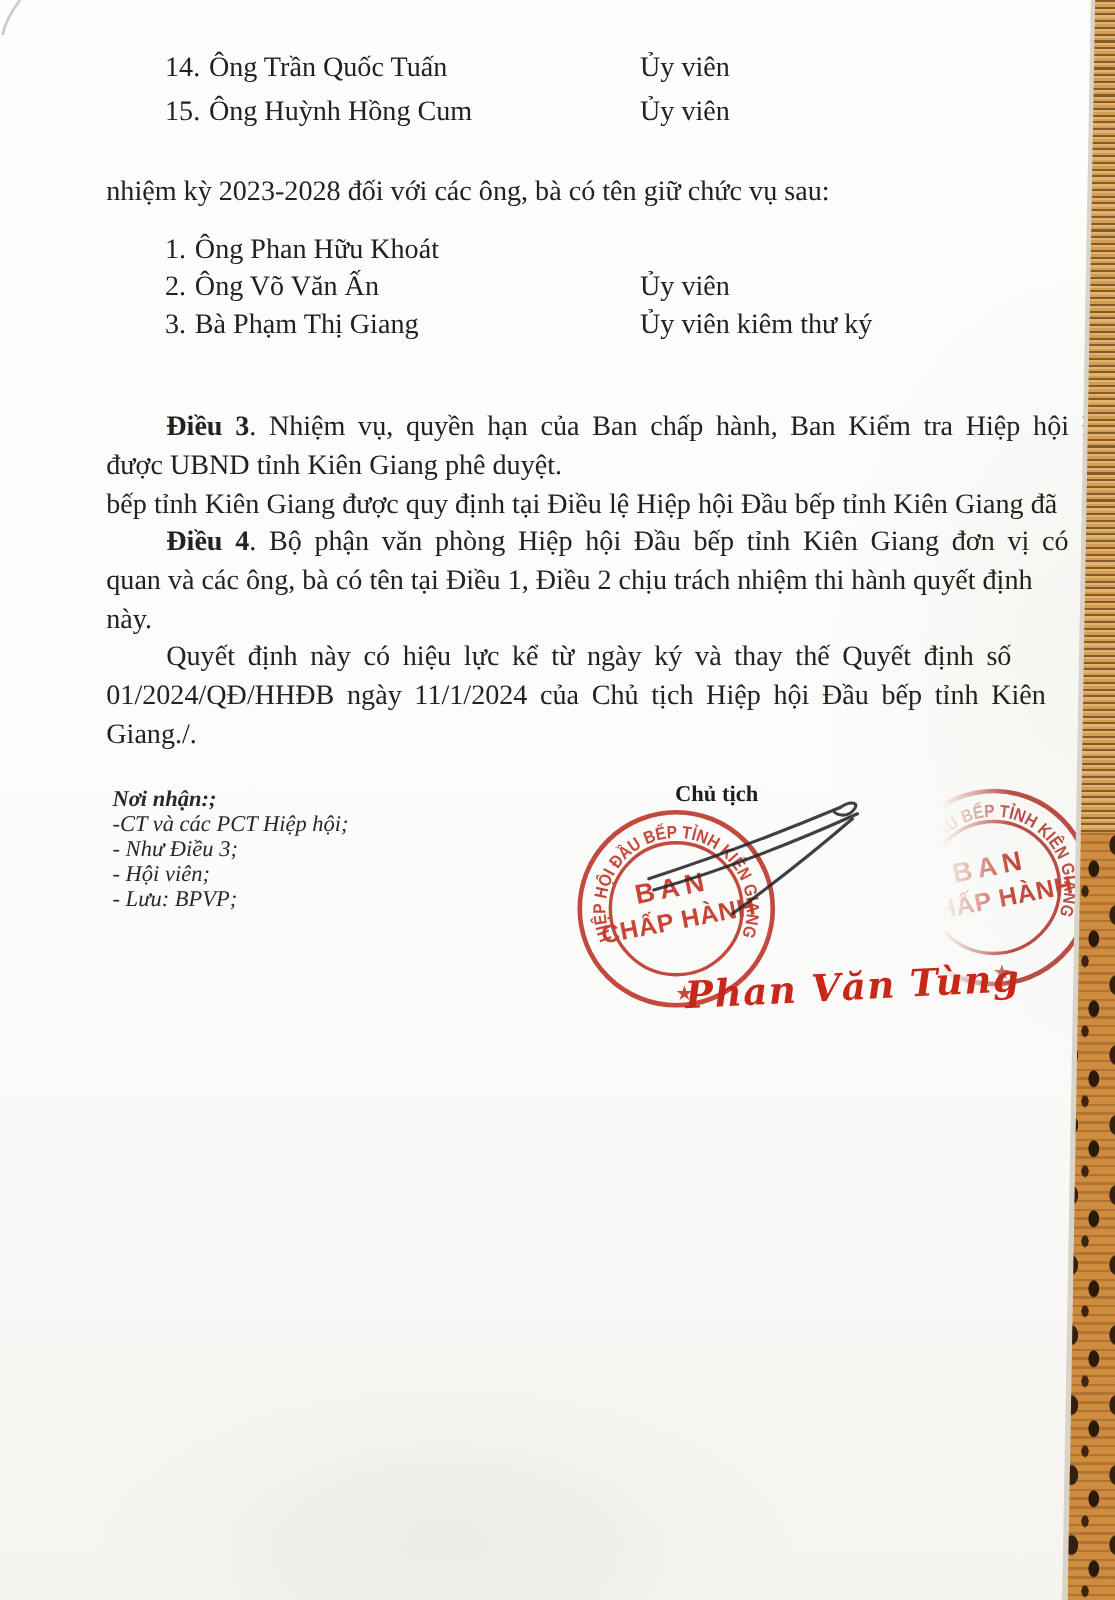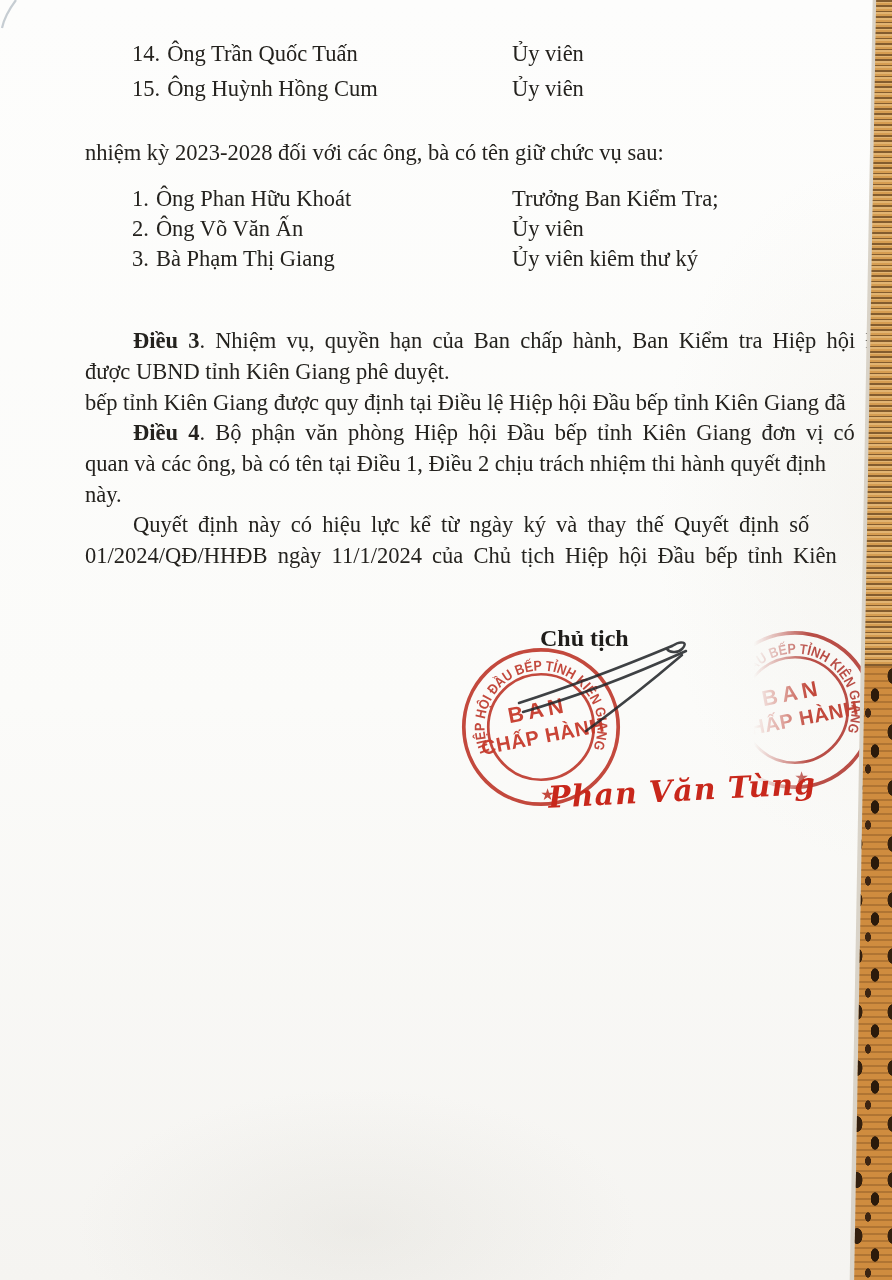--- a/index.html
+++ b/index.html
@@ -43,21 +43,21 @@
   .b-close{top:509px;}
   .lrow{position:relative;padding-left:47px;white-space:nowrap;}
   .lrow .num{margin-right:7px;}
   .lrow .role{position:absolute;left:427px;top:0;}
   .b-members .lrow .role{left:427px;}
   
   .b-recip{position:absolute;left:90px;top:629px;z-index:2;
            font-style:italic;font-size:18px;line-height:20px;color:#2a2824;}
   .b-recip .rtitle{font-weight:bold;}
   
-  .sig-title{position:absolute;left:540px;top:625px;z-index:4;font-weight:bold;font-size:24px;color:#1f1d1a;}
+  .sig-title{position:absolute;left:540px;top:625px;z-index:4;font-weight:bold;font-size:18px;color:#1f1d1a;}
   .stamp{position:absolute;z-index:3;}
   .stamp-1{left:454px;top:640px;}
   .stamp-2{left:708px;top:623px;opacity:.96;
            -webkit-mask-image:linear-gradient(to right, transparent 0%, transparent 26%, rgba(0,0,0,.45) 42%, #000 58%);
            mask-image:linear-gradient(to right, transparent 0%, transparent 26%, rgba(0,0,0,.45) 42%, #000 58%);}
   .pen{position:absolute;left:440px;top:600px;z-index:4;}
   .sig-name{position:absolute;left:548px;top:775px;z-index:4;width:180px;
             font-family:"DejaVu Serif", serif;font-style:italic;font-weight:bold;
             font-size:30px;color:#c8271b;transform:rotate(-3deg);letter-spacing:1px;white-space:nowrap;}
 </style>
@@ -81,21 +81,20 @@
     </div>
   </div>
 
   <div class="block b-art2">
     <div class="ln">nhiệm kỳ 2023-2028 đối với các ông, bà có tên giữ chức vụ sau:</div>
   </div>
 
   <div class="block b-members">
     <div class="lrow">
       <span class="num">1.</span><span>Ông Phan Hữu Khoát</span>
-      <span class="role">Trưởng Ban Kiểm Tra;</span>
     </div>
     <div class="lrow">
       <span class="num">2.</span><span>Ông Võ Văn Ấn</span>
       <span class="role">Ủy viên</span>
     </div>
     <div class="lrow">
       <span class="num">3.</span><span>Bà Phạm Thị Giang</span>
       <span class="role">Ủy viên kiêm thư ký</span>
     </div>
   </div>
@@ -108,22 +107,30 @@
 
   <div class="block b-art4">
     <div class="ln ind stretch"><span class="bold">Điều 4</span><span>. Bộ phận văn phòng Hiệp hội Đầu bếp tỉnh Kiên Giang đơn vị có liên</span></div>
     <div class="ln">quan và các ông, bà có tên tại Điều 1, Điều 2 chịu trách nhiệm thi hành quyết định</div>
     <div class="ln">này.</div>
   </div>
 
   <div class="block b-close">
     <div class="ln ind stretch">Quyết định này có hiệu lực kể từ ngày ký và thay thế Quyết định số</div>
     <div class="ln stretch">01/2024/QĐ/HHĐB ngày 11/1/2024 của Chủ tịch Hiệp hội Đầu bếp tỉnh Kiên</div>
+    <div class="ln">Giang./.</div>
   </div>
 
+  <div class="b-recip">
+    <div class="rtitle">Nơi nhận:;</div>
+    <div>-CT và các PCT Hiệp hội;</div>
+    <div>- Như Điều 3;</div>
+    <div>- Hội viên;</div>
+    <div>- Lưu: BPVP;</div>
+  </div>
 
   <div class="sig-title">Chủ tịch</div>
 
   <svg class="stamp stamp-1" width="174" height="174" viewBox="-80 -80 160 160">
     <g fill="none" stroke="#bf3a2e" opacity="0.92">
       <circle cx="0" cy="0" r="71" stroke-width="3.4"></circle>
       <circle cx="0" cy="0" r="48.5" stroke-width="2.5"></circle>
     </g>
     <defs>
       <path id="ring1" d="M -47.1 22.0 A 52 52 0 1 1 47.1 22.0" fill="none"></path>

